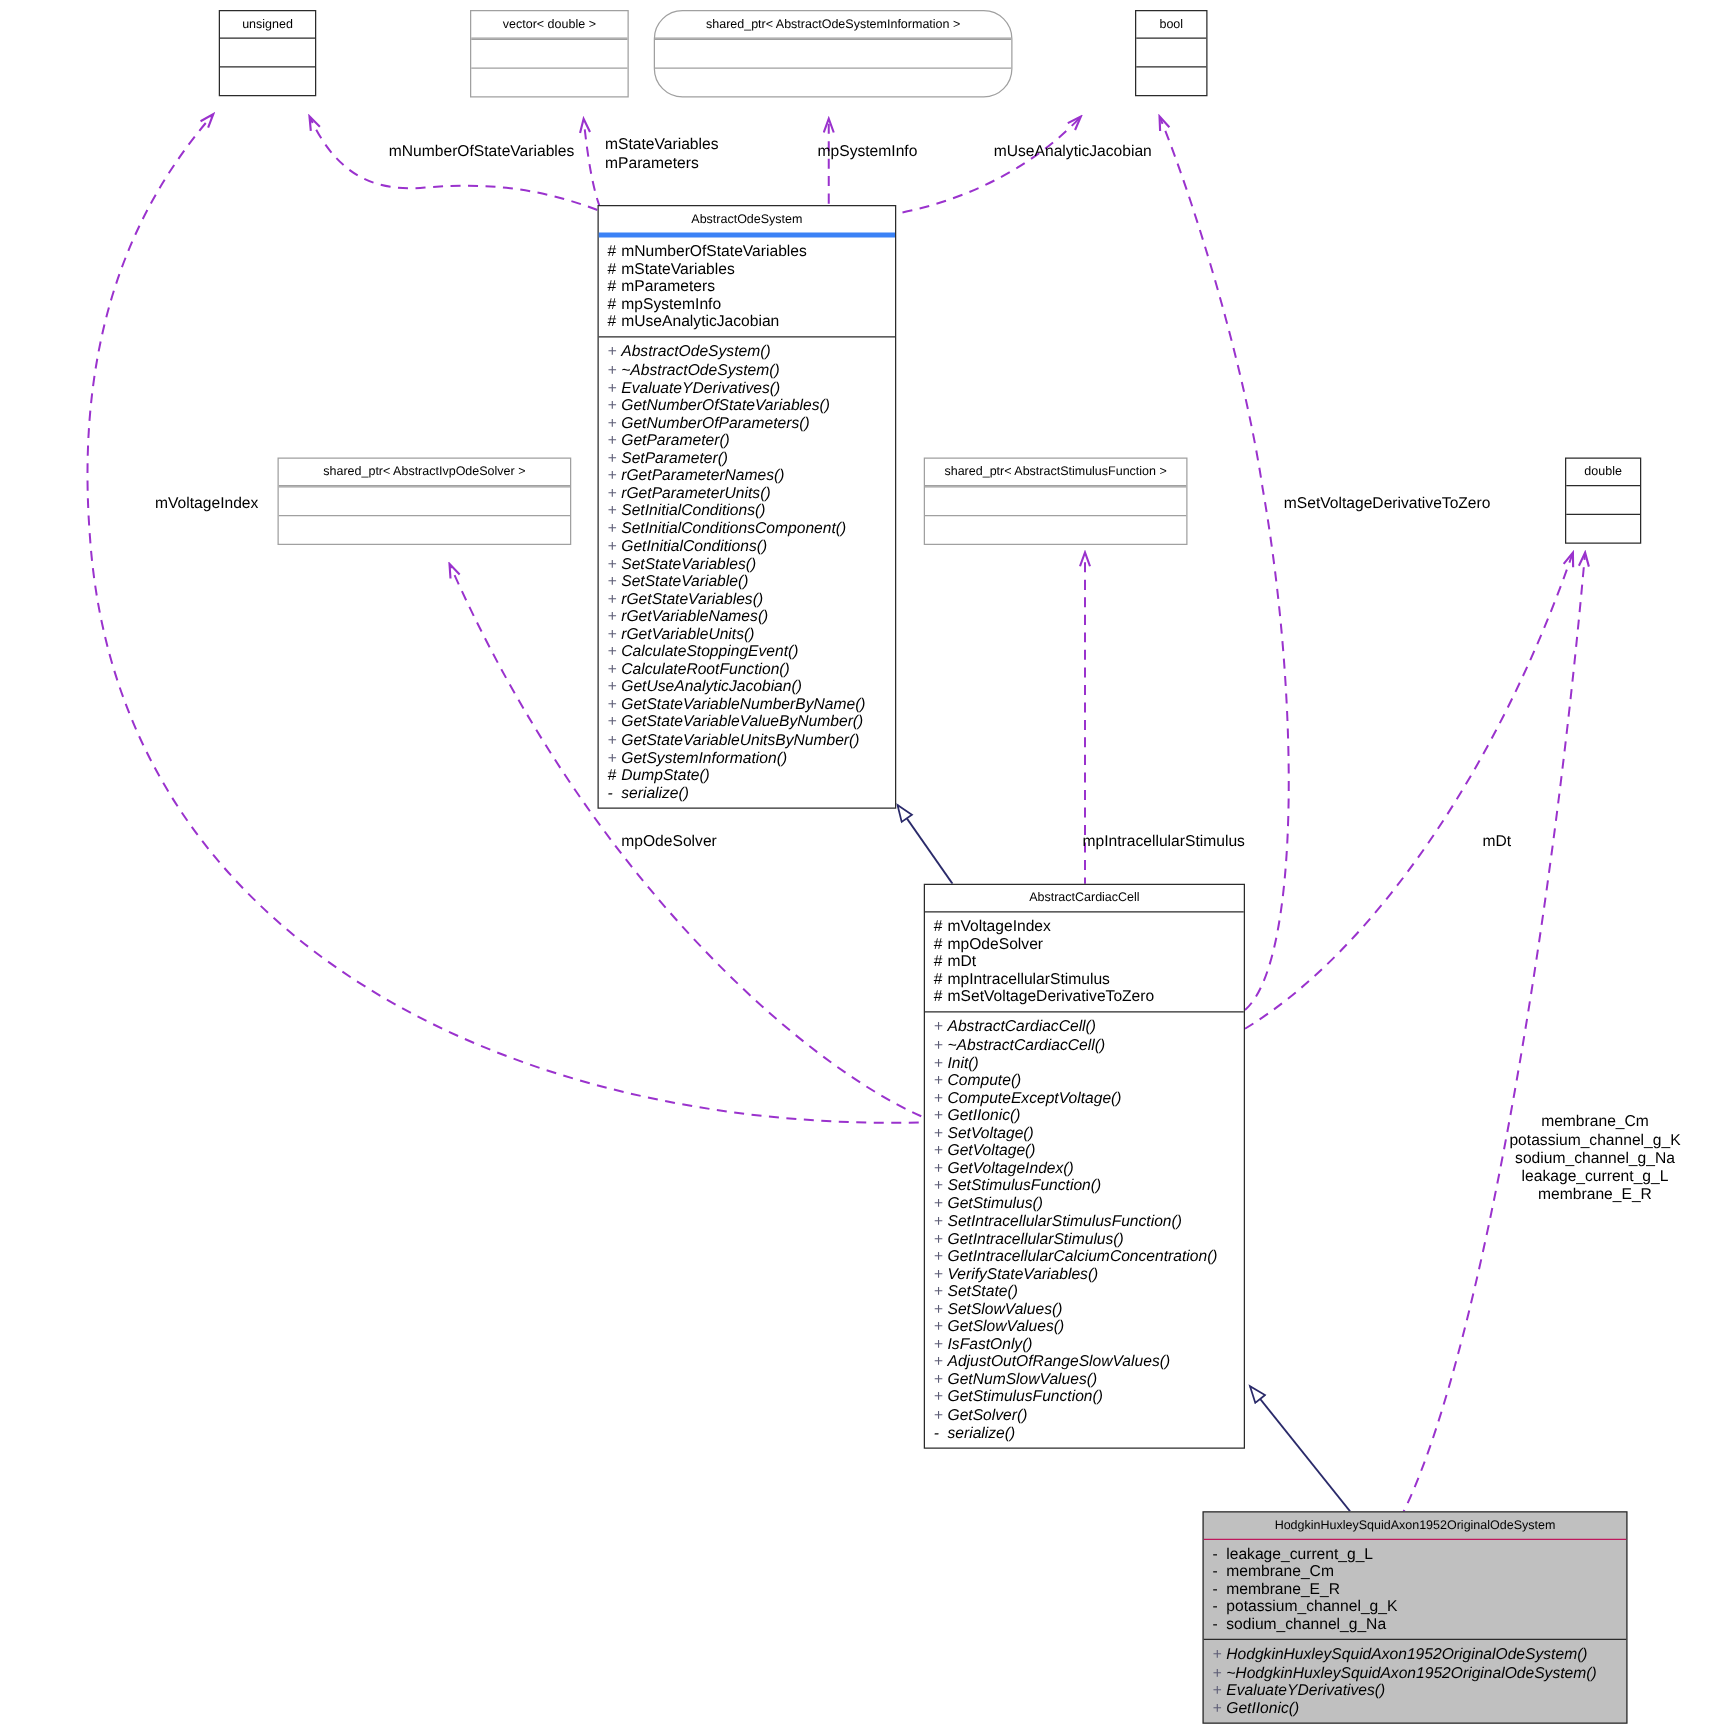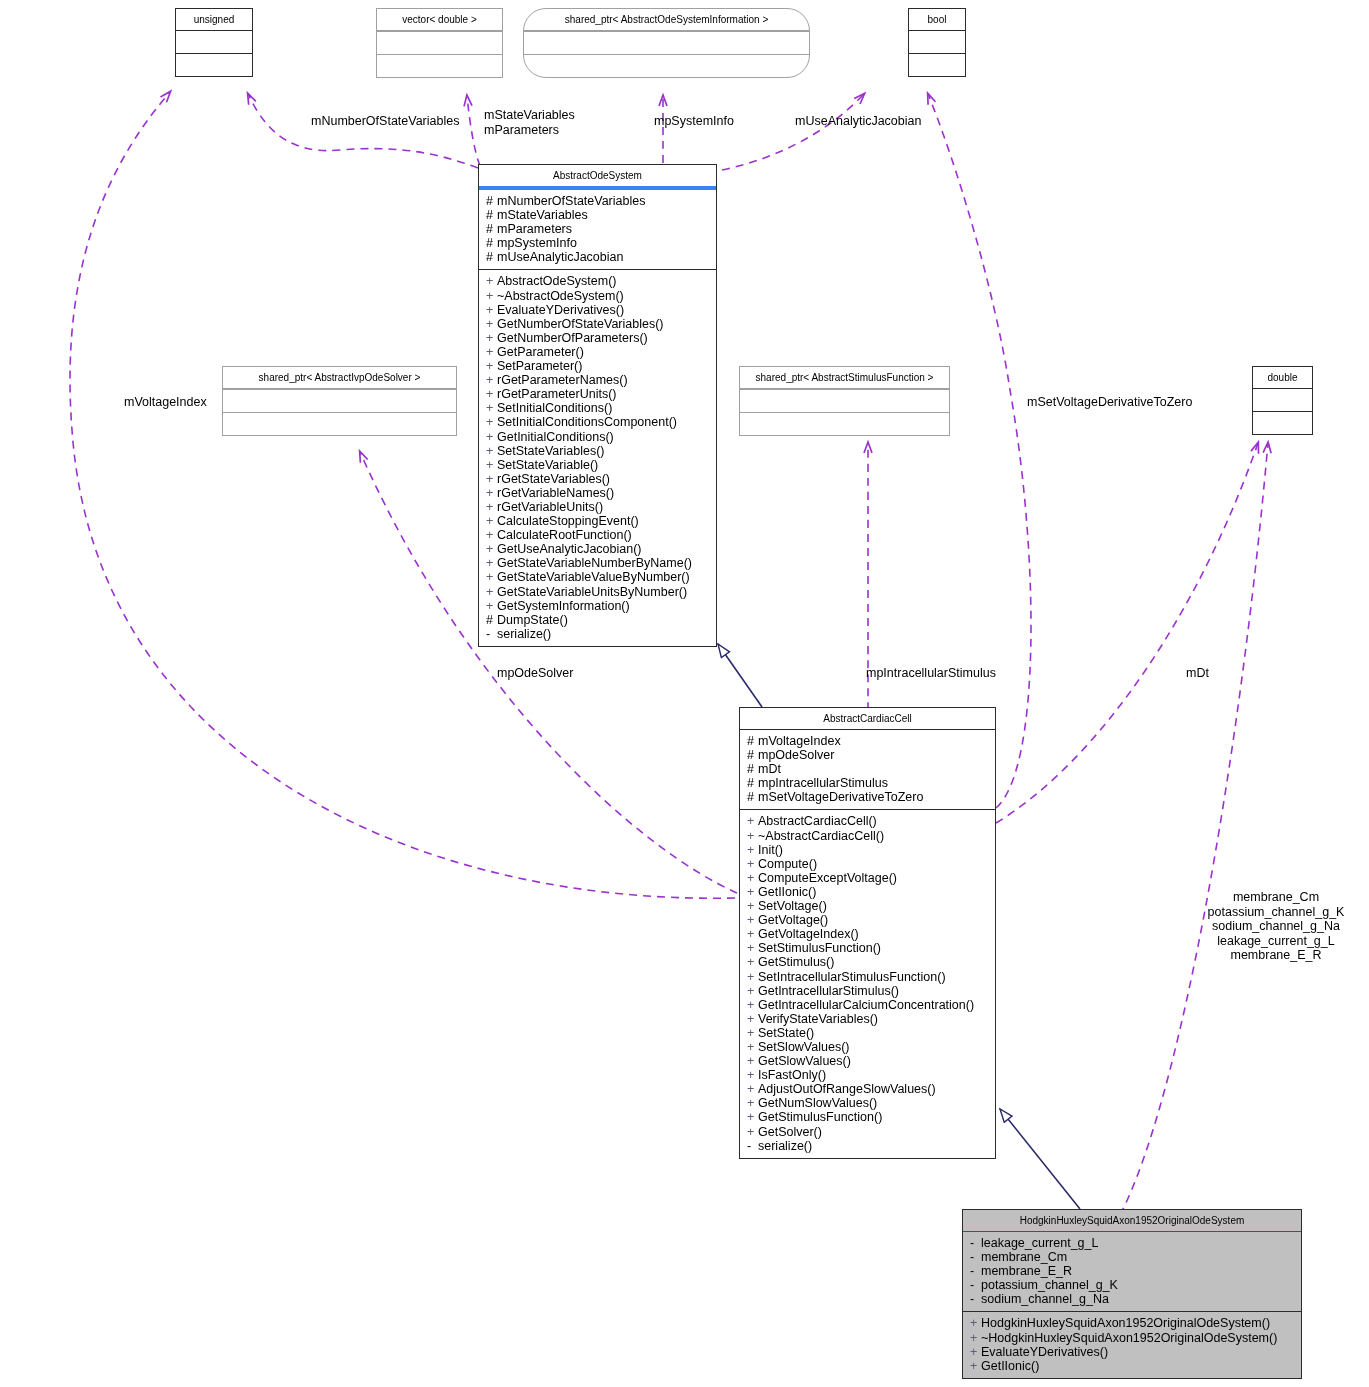--- a/index.html
+++ b/index.html
@@ -46,20 +46,21 @@
     color: #000000;
     padding: 4px 6px 3px 6px;
     line-height: 14px;
     white-space: nowrap;
   }
   .node.thin .title {
     border-bottom: 1px solid #a0a0a0;
   }
   .node .sep {
     border-top: 1px solid #2b2b2b;
+    font-style: italic;
   }
   .node.thin .sep {
     border-top: 1px solid #a0a0a0;
   }
   .node .compartment {
     padding: 4px 5px 5px 7px;
   }
   .node .compartment.empty {
     min-height: 22px;
     padding: 0;

